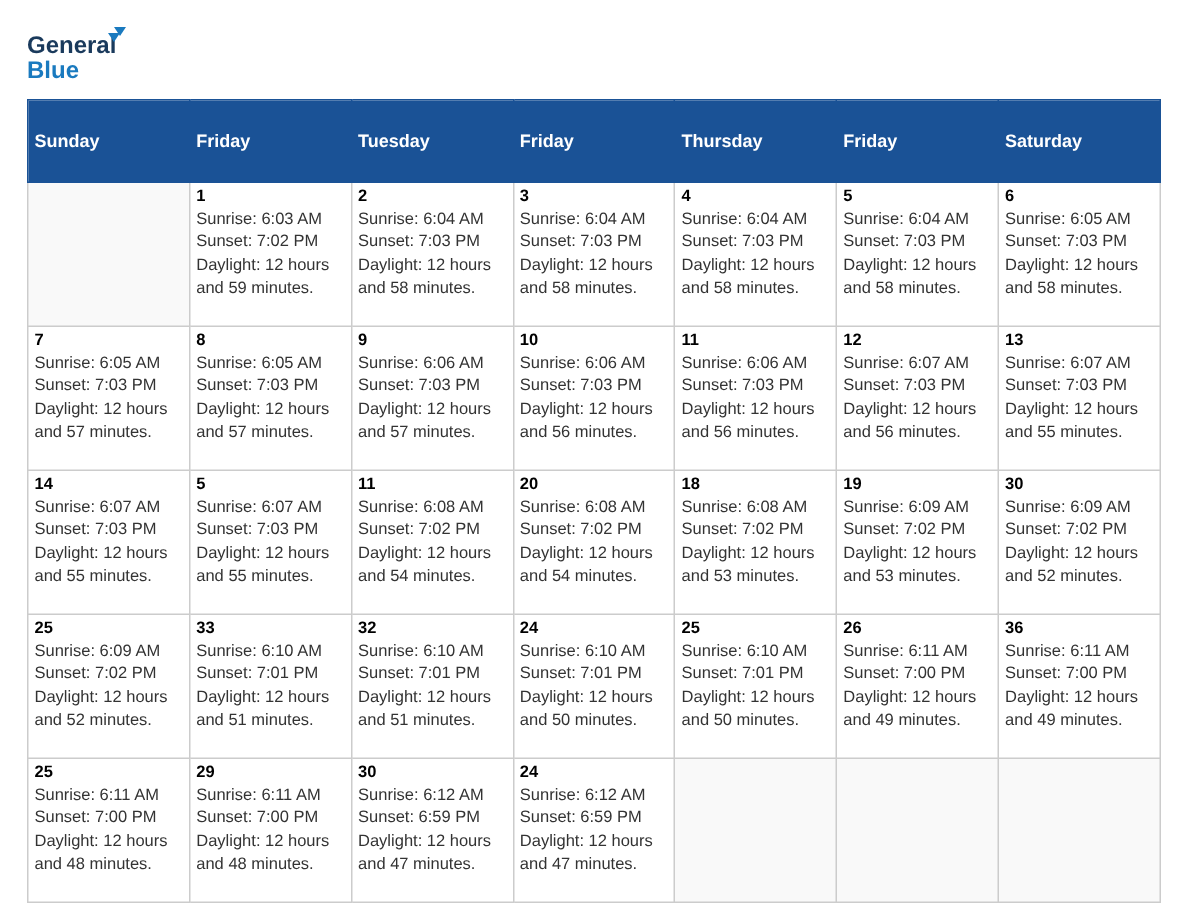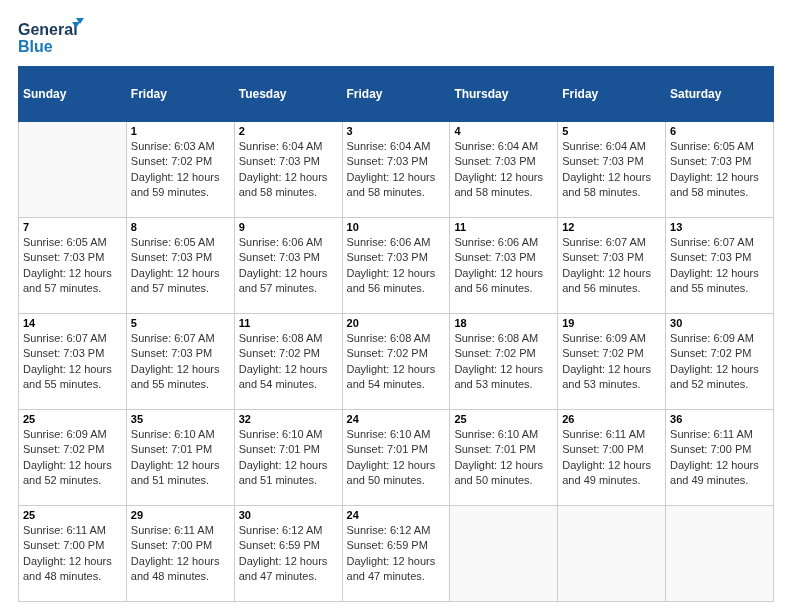--- a/index.html
+++ b/index.html
@@ -202,21 +202,21 @@
             <span class="day-num">30</span>
             <div class="cell-info">Sunrise: 6:09 AM<br>Sunset: 7:02 PM<br>Daylight: 12 hours<br>and 52 minutes.</div>
           </td>
         </tr>
         <tr>
           <td>
             <span class="day-num">25</span>
             <div class="cell-info">Sunrise: 6:09 AM<br>Sunset: 7:02 PM<br>Daylight: 12 hours<br>and 52 minutes.</div>
           </td>
           <td>
-            <span class="day-num">35</span>
+            <span class="day-num">33</span>
             <div class="cell-info">Sunrise: 6:10 AM<br>Sunset: 7:01 PM<br>Daylight: 12 hours<br>and 51 minutes.</div>
           </td>
           <td>
             <span class="day-num">32</span>
             <div class="cell-info">Sunrise: 6:10 AM<br>Sunset: 7:01 PM<br>Daylight: 12 hours<br>and 51 minutes.</div>
           </td>
           <td>
             <span class="day-num">24</span>
             <div class="cell-info">Sunrise: 6:10 AM<br>Sunset: 7:01 PM<br>Daylight: 12 hours<br>and 50 minutes.</div>
           </td>

